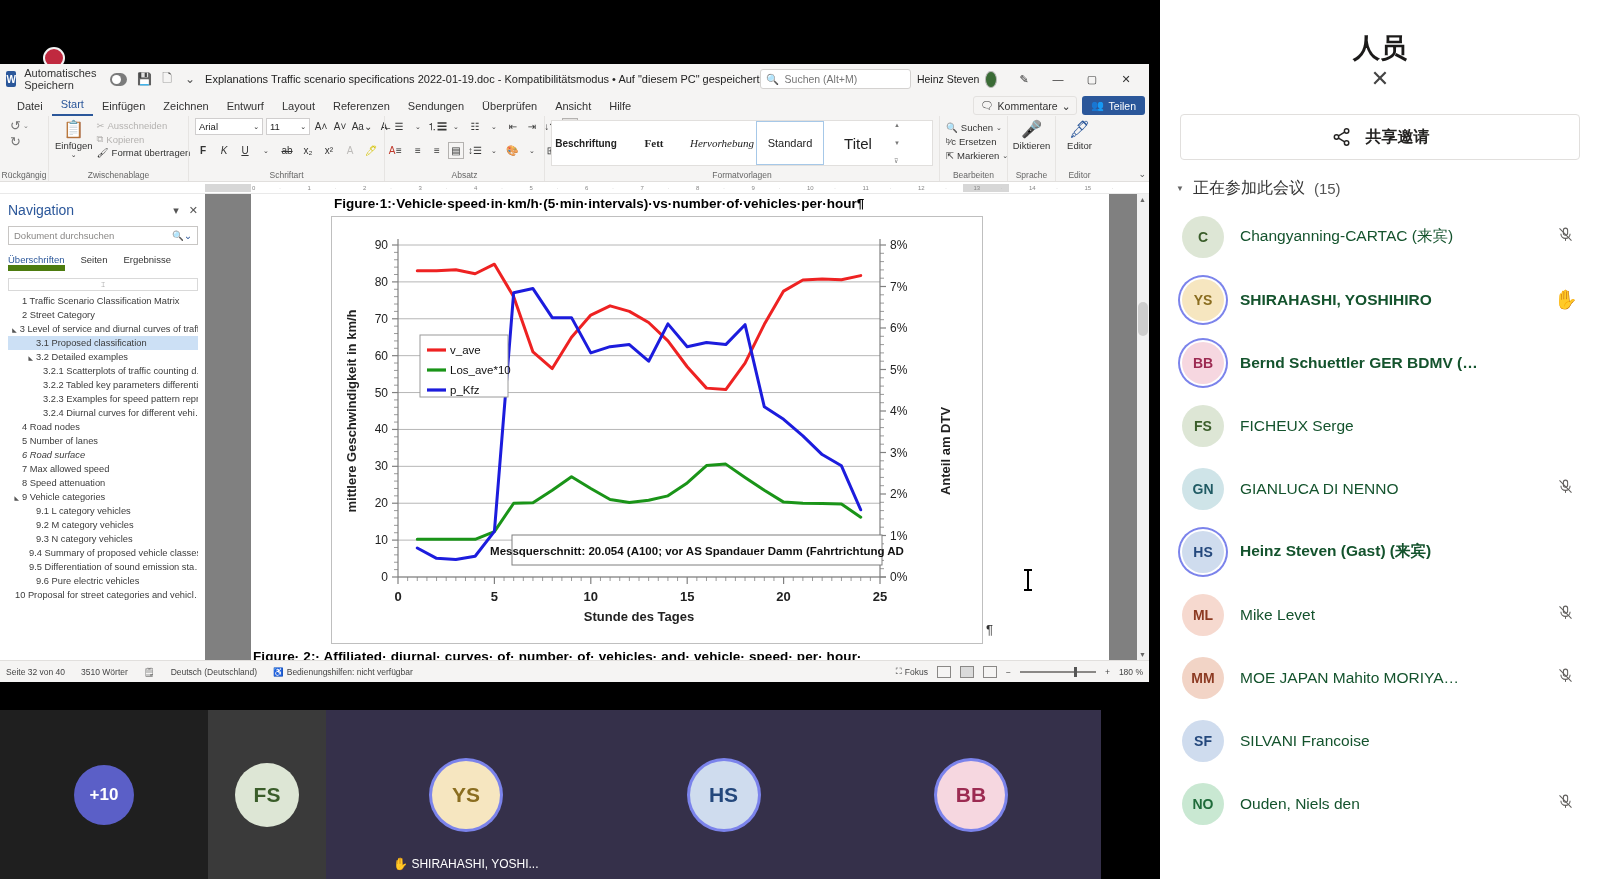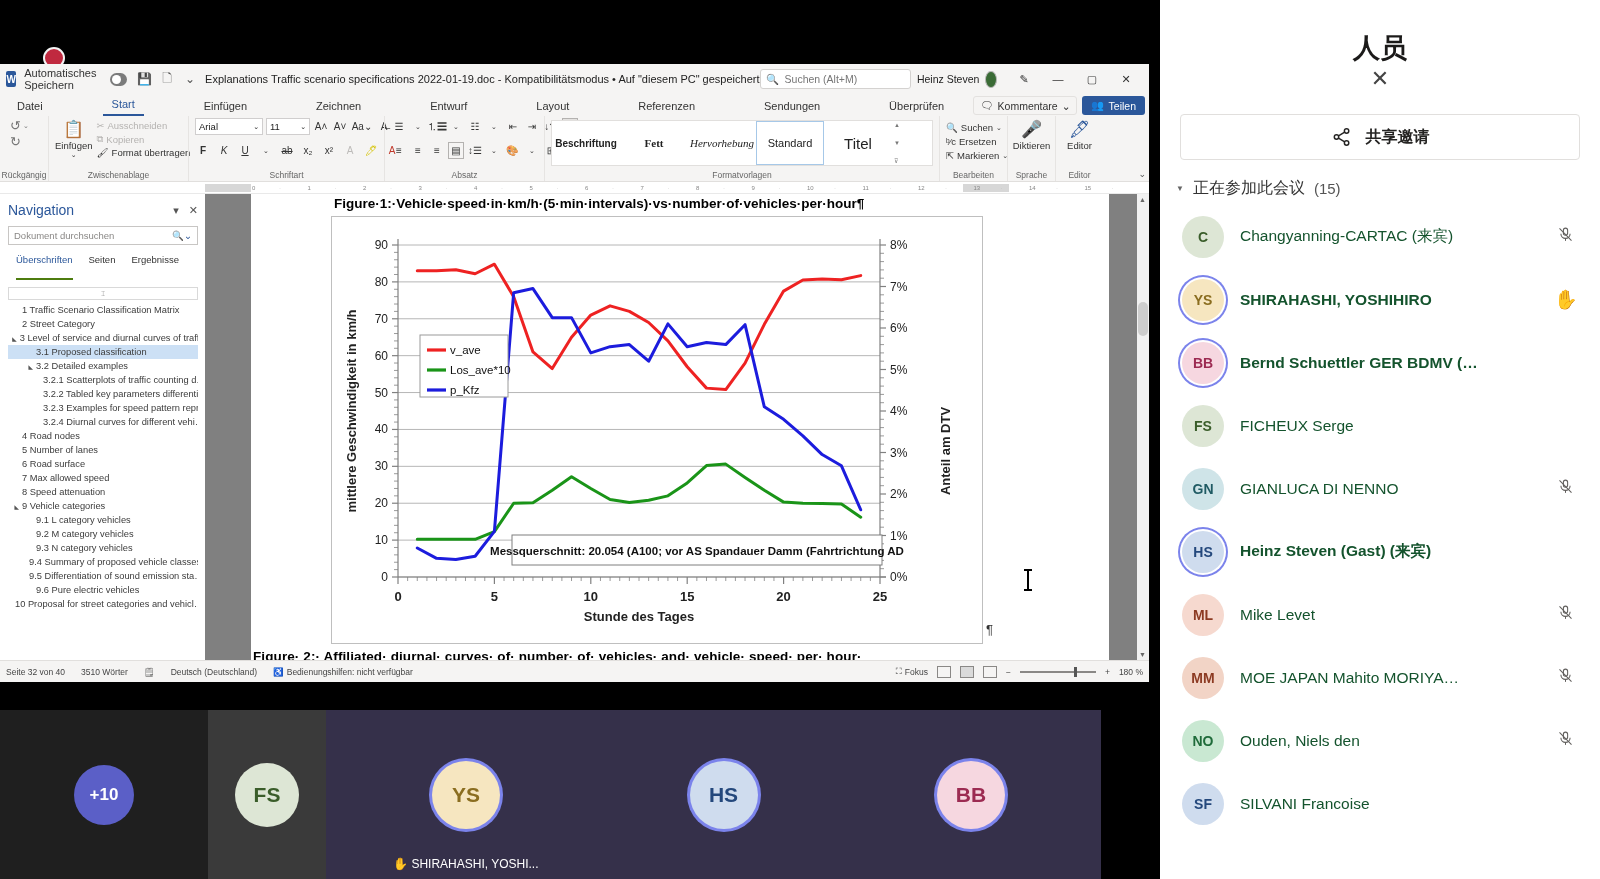--- a/index.html
+++ b/index.html
@@ -28,21 +28,21 @@
                display:flex; align-items:center; padding:0 6px; gap:5px; font-size:10.5px; color:#767676; }
   .acct { font-size:10.5px; color:#222; margin-left:6px; white-space:nowrap;}
   .avatarImg { width:17px; height:17px; border-radius:50%; background:#3a6b35; margin-left:6px;
                border:1px solid #b8b8b8; }
   .wctrl { display:flex; align-items:center; gap:0px; margin-left:10px; }
   .wctrl div { width:34px; height:26px; display:flex; align-items:center; justify-content:center;
                font-size:11px; color:#333; }
 
   
   .tabsrow { position:relative; height:22px; background:#f5f4f3; display:flex; align-items:flex-end;
-             padding-left:8px; border-bottom:0;justify-content:space-between; }
+             padding-left:8px; border-bottom:0; }
   .tab { font-size:11px; color:#333; padding:2px 9px 4px 9px; white-space:nowrap; }
   .tab.active { color:#2b579a; border-bottom:2px solid #2b579a; font-weight:400; }
   .tabsright { position:absolute; right:4px; bottom:1px; display:flex; align-items:center; gap:5px; }
   .komm { display:flex; align-items:center; gap:4px; font-size:10.5px; color:#333; border:1px solid #e3e1df;
           padding:2px 6px; border-radius:3px; background:#f5f4f3;}
   .teilen { display:flex; align-items:center; gap:4px; font-size:10.5px; color:#fff; background:#2b579a;
             padding:3px 9px; border-radius:3px; }
 
   
   .ribbon { position:relative; height:66px; background:#f5f4f3; border-bottom:1px solid #e1dfdd;
@@ -76,21 +76,21 @@
 
   
   .navpane { position:absolute; left:0; top:130px; width:207px; bottom:22px; background:#fff;
              border-right:1px solid #e1dfdd; padding:8px 8px 0 8px; }
   .navhead { display:flex; align-items:center; justify-content:space-between; }
   .navtitle { font-size:14px; color:#2b579a; }
   .navhicons { display:flex; gap:10px; font-size:11px; color:#555; }
   .navsearch { margin-top:8px; height:19px; border:1px solid #c8c6c4; display:flex; align-items:center;
                padding:0 5px; font-size:9.5px; color:#8a8886; justify-content:space-between; }
   .navtabs { display:flex; gap:16px; margin-top:9px; font-size:9.5px; color:#333; }
-  .navtabs .nt.active { color:#2b579a; border-bottom:2px solid #4d7c0f; padding-bottom:13px;margin-left:8px; }
+  .navtabs .nt.active { color:#2b579a; border-bottom:6px solid #4d7c0f; padding-bottom:0; }
   .navlist { margin-top:7px; }
   .navfirst { height:13px; border:1px solid #d9d9d9; margin-bottom:3px; display:flex;align-items:center;justify-content:center;}
   .navitem { font-size:9.3px; color:#3b3b3b; padding:2px 2px 2px 4px; white-space:nowrap; overflow:hidden;
              text-overflow:ellipsis; display:flex; align-items:center; gap:3px; }
   .navitem.sel { background:#cce0f5; }
   .caret { font-size:6px; color:#555; width:7px; display:inline-block; }
 
   
   .doccanvas { position:absolute; left:205px; top:130px; right:0; bottom:22px; background:#808080; overflow:hidden; }
   .page { position:absolute; left:46px; top:0px; width:858px; height:470px; background:#fff; }
@@ -465,21 +465,21 @@
               <span>3.2.4 Diurnal curves for different vehi…</span>
             </div>
             <div class="navitem" style="padding-left: 4px;">
               <span class="caret"></span>
               <span>4 Road nodes</span>
             </div>
             <div class="navitem" style="padding-left: 4px;">
               <span class="caret"></span>
               <span>5 Number of lanes</span>
             </div>
-            <div class="navitem" style="padding-left: 4px;">
+            <div class="navitem" style="padding-left: 4px; font-style: italic;">
               <span class="caret"></span>
               <span>6 Road surface</span>
             </div>
             <div class="navitem" style="padding-left: 4px;">
               <span class="caret"></span>
               <span>7 Max allowed speed</span>
             </div>
             <div class="navitem" style="padding-left: 4px;">
               <span class="caret"></span>
               <span>8 Speed attenuation</span>
@@ -863,30 +863,30 @@
           <div class="pavatar" style="background: rgb(242, 212, 198); color: rgb(140, 58, 34);">MM</div>
           <div class="pname">MOE JAPAN Mahito MORIYA…</div>
           <div class="picon"><svg width="17" height="17" viewBox="0 0 24 24" fill="none" stroke="#605e5c" stroke-width="1.5">
               <rect x="9" y="3" width="6" height="10" rx="3"></rect>
               <path d="M5.5 11a6.5 6.5 0 0 0 13 0"></path>
               <line x1="12" y1="17.5" x2="12" y2="21"></line>
               <line x1="3.5" y1="3.5" x2="20.5" y2="20.5"></line>
             </svg></div>
         </div>
         <div class="prow">
+          <div class="pavatar" style="background: rgb(207, 220, 238); color: rgb(36, 72, 124);">SF</div>
+          <div class="pname">SILVANI Francoise</div>
+          <div class="picon"></div>
+        </div>
+        <div class="prow">
           <div class="pavatar" style="background: rgb(201, 232, 210); color: rgb(31, 107, 58);">NO</div>
           <div class="pname">Ouden, Niels den</div>
           <div class="picon"><svg width="17" height="17" viewBox="0 0 24 24" fill="none" stroke="#605e5c" stroke-width="1.5">
               <rect x="9" y="3" width="6" height="10" rx="3"></rect>
               <path d="M5.5 11a6.5 6.5 0 0 0 13 0"></path>
               <line x1="12" y1="17.5" x2="12" y2="21"></line>
               <line x1="3.5" y1="3.5" x2="20.5" y2="20.5"></line>
             </svg></div>
         </div>
-        <div class="prow">
-          <div class="pavatar" style="background: rgb(207, 220, 238); color: rgb(36, 72, 124);">SF</div>
-          <div class="pname">SILVANI Francoise</div>
-          <div class="picon"></div>
-        </div>
       </div>
   </div>
 
 </div>
 
 </body></html>

